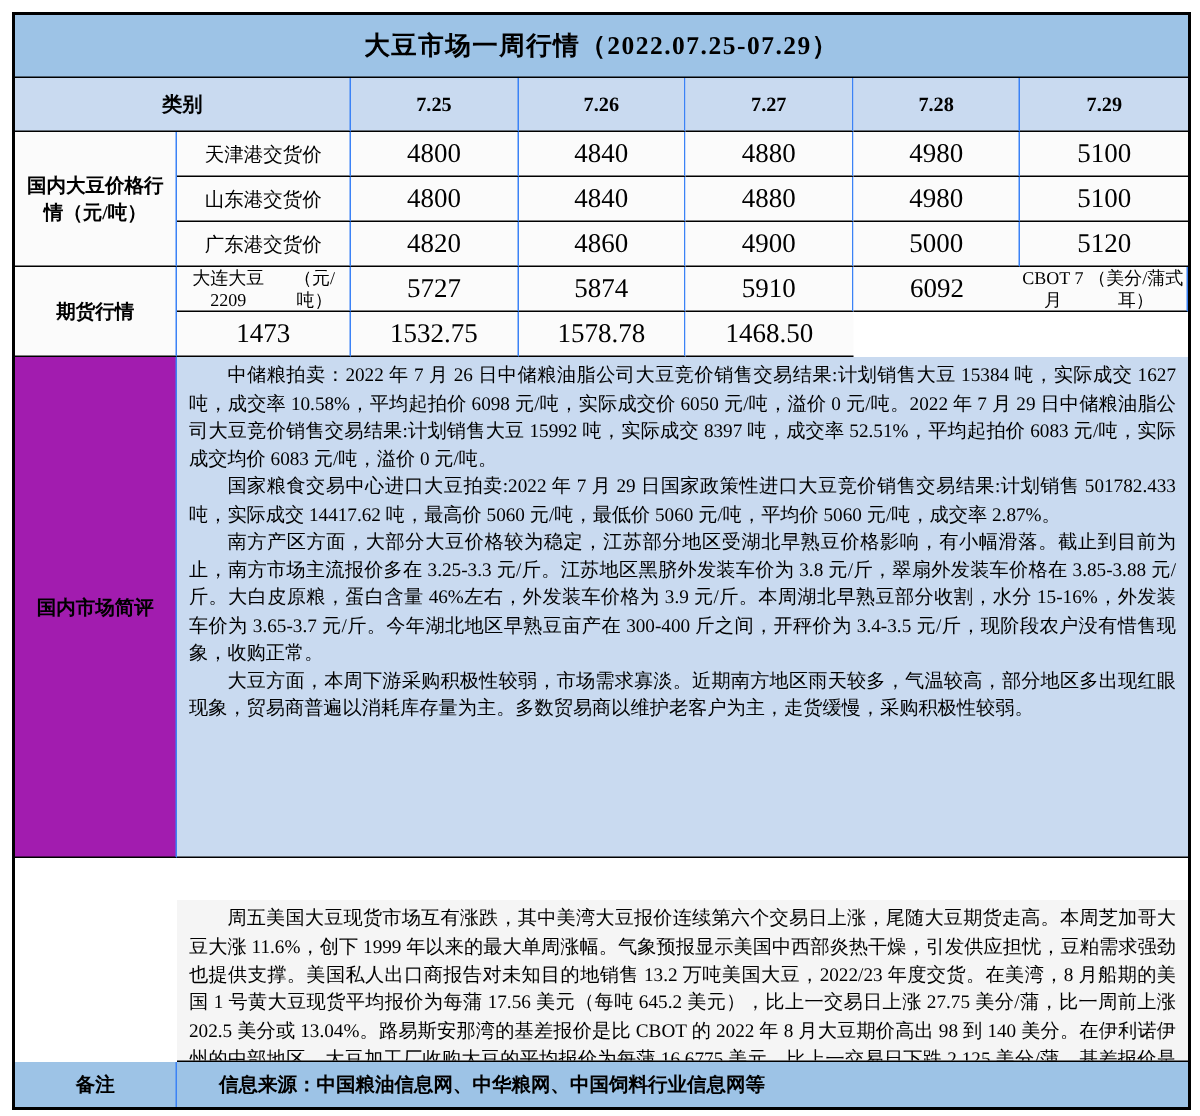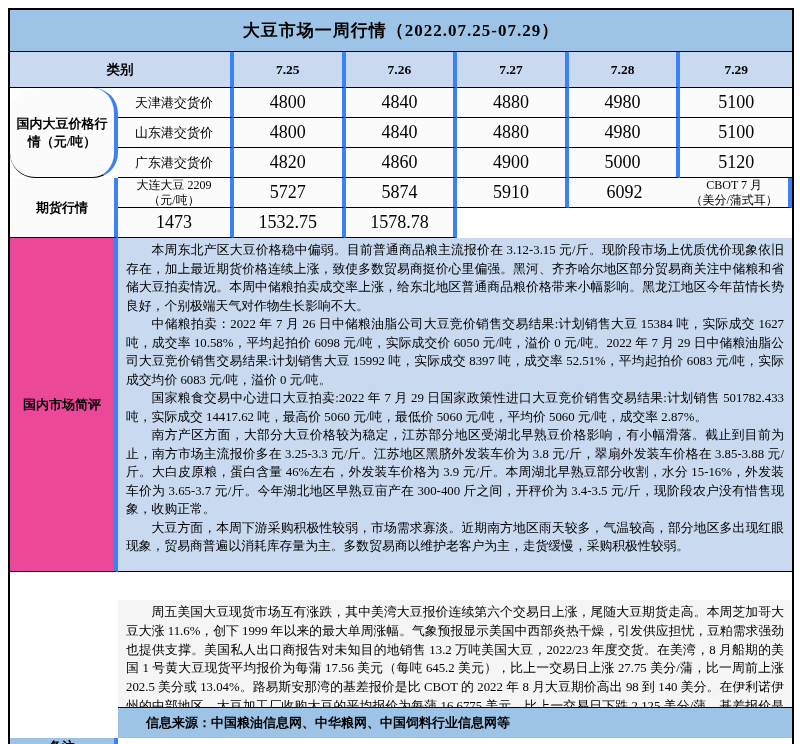--- a/index.html
+++ b/index.html
@@ -11,36 +11,36 @@
   .sheet{
     position:absolute;left:8px;top:8px;width:782px;
     border:2px solid #000;background:#fff;
   }
   .grid{
     display:grid;
     grid-template-columns:108px 116px repeat(5,1fr);
     grid-template-rows:42px 36px 30px 30px 30px 30px 30px 334px 136px 30px;
   }
   .cell{
-    border-right:4px solid #3b82f6;border-bottom:1px solid #000;
+    border-right:1px solid #3b82f6;border-bottom:1px solid #000;
     display:flex;align-items:center;justify-content:center;
     text-align:center;overflow:hidden;box-sizing:border-box;
   }
   .lc{border-right:none;}
   .lr{border-bottom:none;}
   .title-bar{
     grid-column:1 / -1;background:#9dc3e6;
     font-weight:bold;font-size:17px;letter-spacing:1px;
   }
   .hdr{background:#c9daf0;font-weight:bold;font-size:13.5px;}
   .lbl{background:#fbfbfb;font-weight:bold;font-size:13px;line-height:1.35;padding:0 4px;}
   .plain{background:#fbfbfb;font-size:13px;}
   .val{background:#fbfbfb;font-size:18px;font-variant-numeric:tabular-nums;}
-  .two-line{background:#fbfbfb;font-size:12px;line-height:1.25;flex-direction:column;}
-  .commentary-label{background:#ec4899;font-weight:bold;font-size:13px;}
+  .two-line{background:#fbfbfb;font-size:12px;line-height:1.25;flex-direction:row;}
+  .commentary-label{background:#a21caf;font-weight:bold;font-size:13px;}
   .commentary-body{
     background:#c9daf0;display:block;text-align:justify;
     font-size:12.8px;line-height:18.5px;padding:3px 8px 0 8px;
   }
   .news-label{background:#f5f5f5;font-weight:bold;font-size:13px;}
   .news-body{
     background:#f5f5f5;display:block;text-align:justify;
     font-size:12.8px;line-height:18.8px;padding:3px 8px 0 8px;
   }
   .note-label{background:#9dc3e6;font-weight:bold;font-size:13px;}
@@ -59,21 +59,21 @@
 
     <div class="cell title-bar lc">大豆市场一周行情（2022.07.25-07.29）</div>
 
     <div class="cell hdr" style="grid-column:1 / span 2;">类别</div>
     <div class="cell hdr">7.25</div>
     <div class="cell hdr">7.26</div>
     <div class="cell hdr">7.27</div>
     <div class="cell hdr">7.28</div>
     <div class="cell hdr lc">7.29</div>
 
-    <div class="cell lbl" style="grid-row:3 / span 3;grid-column:1;border-radius:25px;">国内大豆价格行情（元/吨）</div>
+    <div class="cell lbl" style="grid-row:3 / span 3;grid-column:1;">国内大豆价格行情（元/吨）</div>
 
     <div class="cell plain">天津港交货价</div>
     <div class="cell val">4800</div>
     <div class="cell val">4840</div>
     <div class="cell val">4880</div>
     <div class="cell val">4980</div>
     <div class="cell val lc">5100</div>
 
     <div class="cell plain">山东港交货价</div>
     <div class="cell val">4800</div>
@@ -100,31 +100,31 @@
     <div class="cell val">5910</div>
     <div class="cell val lc">6092</div>
 
     <div class="cell two-line">
       <span>CBOT 7 月</span>
       <span>（美分/蒲式耳）</span>
     </div>
     <div class="cell val">1473</div>
     <div class="cell val">1532.75</div>
     <div class="cell val">1578.78</div>
+    <div class="cell val lc">1468.50</div>
 
     <div class="cell commentary-label" style="grid-column:1;">国内市场简评</div>
     <div class="cell commentary-body lc" style="grid-column:2 / -1;">
-      <p><b></b><span>本周东北产区大豆价格稳中偏弱。目前普通商品粮主流报价在 3.12-3.15 元/斤。现阶段市场上优质优价现象依旧存在，加上最近期货价格连续上涨，致使多数贸易商挺价心里偏强。黑河、齐齐哈尔地区部分贸易商关注中储粮和省储大豆拍卖情况。本周中储粮拍卖成交率上涨，给东北地区普通商品粮价格带来小幅影响。黑龙江地区今年苗情长势良好，个别极端天气对作物生长影响不大。</span></p>
       <p><b>中储粮拍卖：</b><span>2022 年 7 月 26 日中储粮油脂公司大豆竞价销售交易结果:计划销售大豆 15384 吨，实际成交 1627 吨，成交率 10.58%，平均起拍价 6098 元/吨，实际成交价 6050 元/吨，溢价 0 元/吨。2022 年 7 月 29 日中储粮油脂公司大豆竞价销售交易结果:计划销售大豆 15992 吨，实际成交 8397 吨，成交率 52.51%，平均起拍价 6083 元/吨，实际成交均价 6083 元/吨，溢价 0 元/吨。</span></p>
       <p><b>国家粮食交易中心进口大豆拍卖:</b><span>2022 年 7 月 29 日国家政策性进口大豆竞价销售交易结果:计划销售 501782.433 吨，实际成交 14417.62 吨，最高价 5060 元/吨，最低价 5060 元/吨，平均价 5060 元/吨，成交率 2.87%。</span></p>
       <p><b>南方产区方面，</b><span>大部分大豆价格较为稳定，江苏部分地区受湖北早熟豆价格影响，有小幅滑落。截止到目前为止，南方市场主流报价多在 3.25-3.3 元/斤。江苏地区黑脐外发装车价为 3.8 元/斤，翠扇外发装车价格在 3.85-3.88 元/斤。大白皮原粮，蛋白含量 46%左右，外发装车价格为 3.9 元/斤。本周湖北早熟豆部分收割，水分 15-16%，外发装车价为 3.65-3.7 元/斤。今年湖北地区早熟豆亩产在 300-400 斤之间，开秤价为 3.4-3.5 元/斤，现阶段农户没有惜售现象，收购正常。</span></p>
       <p><b>大豆方面，</b><span>本周下游采购积极性较弱，市场需求寡淡。近期南方地区雨天较多，气温较高，部分地区多出现红眼现象，贸易商普遍以消耗库存量为主。多数贸易商以维护老客户为主，走货缓慢，采购积极性较弱。</span></p>
     </div>
 
     <div class="cell news-body lc" style="grid-column:2 / -1;margin-top:28px;">
       <p><b></b><span>周五美国大豆现货市场互有涨跌，其中美湾大豆报价连续第六个交易日上涨，尾随大豆期货走高。本周芝加哥大豆大涨 11.6%，创下 1999 年以来的最大单周涨幅。气象预报显示美国中西部炎热干燥，引发供应担忧，豆粕需求强劲也提供支撑。美国私人出口商报告对未知目的地销售 13.2 万吨美国大豆，2022/23 年度交货。在美湾，8 月船期的美国 1 号黄大豆现货平均报价为每蒲 17.56 美元（每吨 645.2 美元），比上一交易日上涨 27.75 美分/蒲，比一周前上涨 202.5 美分或 13.04%。路易斯安那湾的基差报价是比 CBOT 的 2022 年 8 月大豆期价高出 98 到 140 美分。在伊利诺伊州的中部地区，大豆加工厂收购大豆的平均报价为每蒲 16.6775 美元，比上一交易日下跌 2.125 美分/蒲。基差报价是比 CBOT 的 2022 年 9 月大豆期价高出 50 美分到 160 美分不等。</span></p>
     </div>
 
+    <div class="cell note-label lr" style="grid-column:1;">备注</div>
     <div class="cell note-content lc lr" style="grid-column:2 / -1;">信息来源：中国粮油信息网、中华粮网、中国饲料行业信息网等</div>
-    <div class="cell note-label lr" style="grid-column:1;">备注</div>
 
   </div>
 </div>
 
 </body></html>

